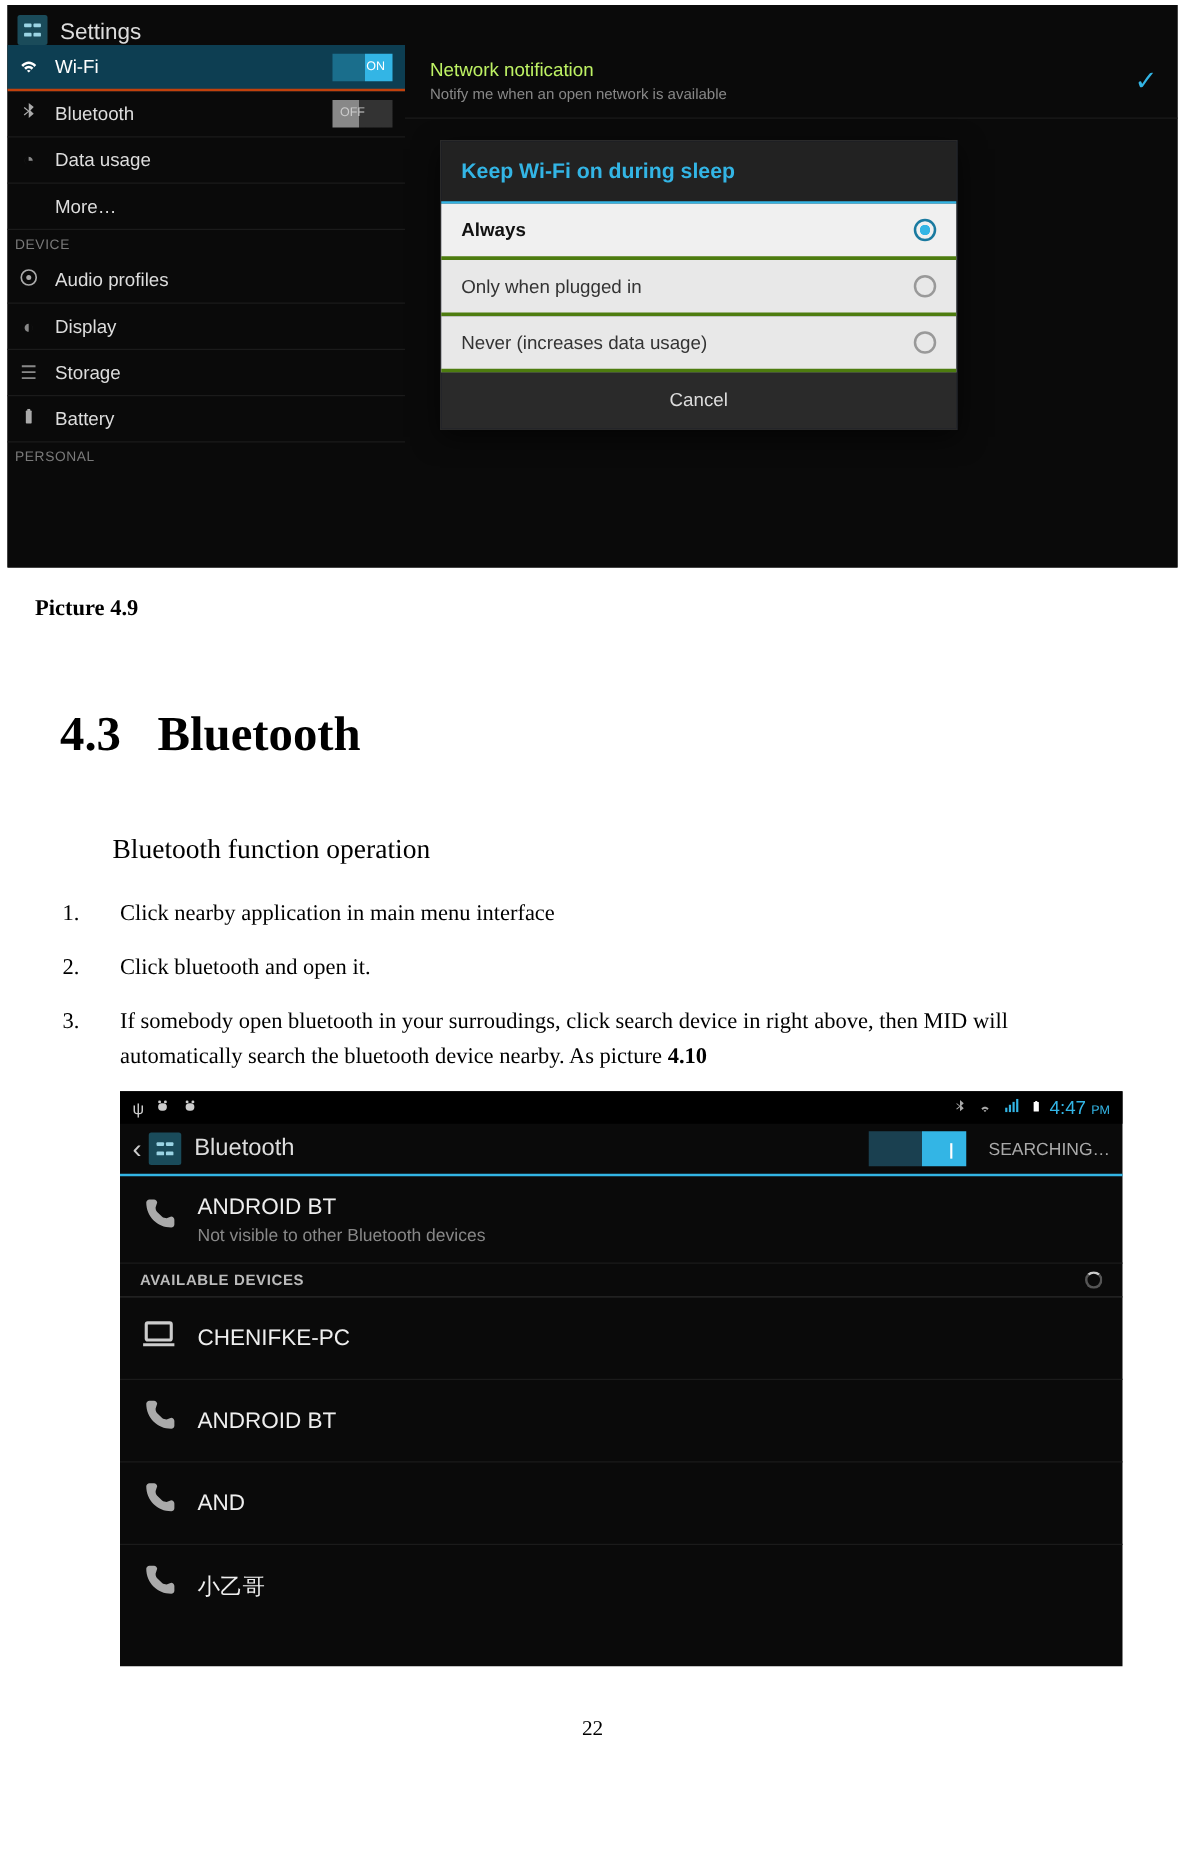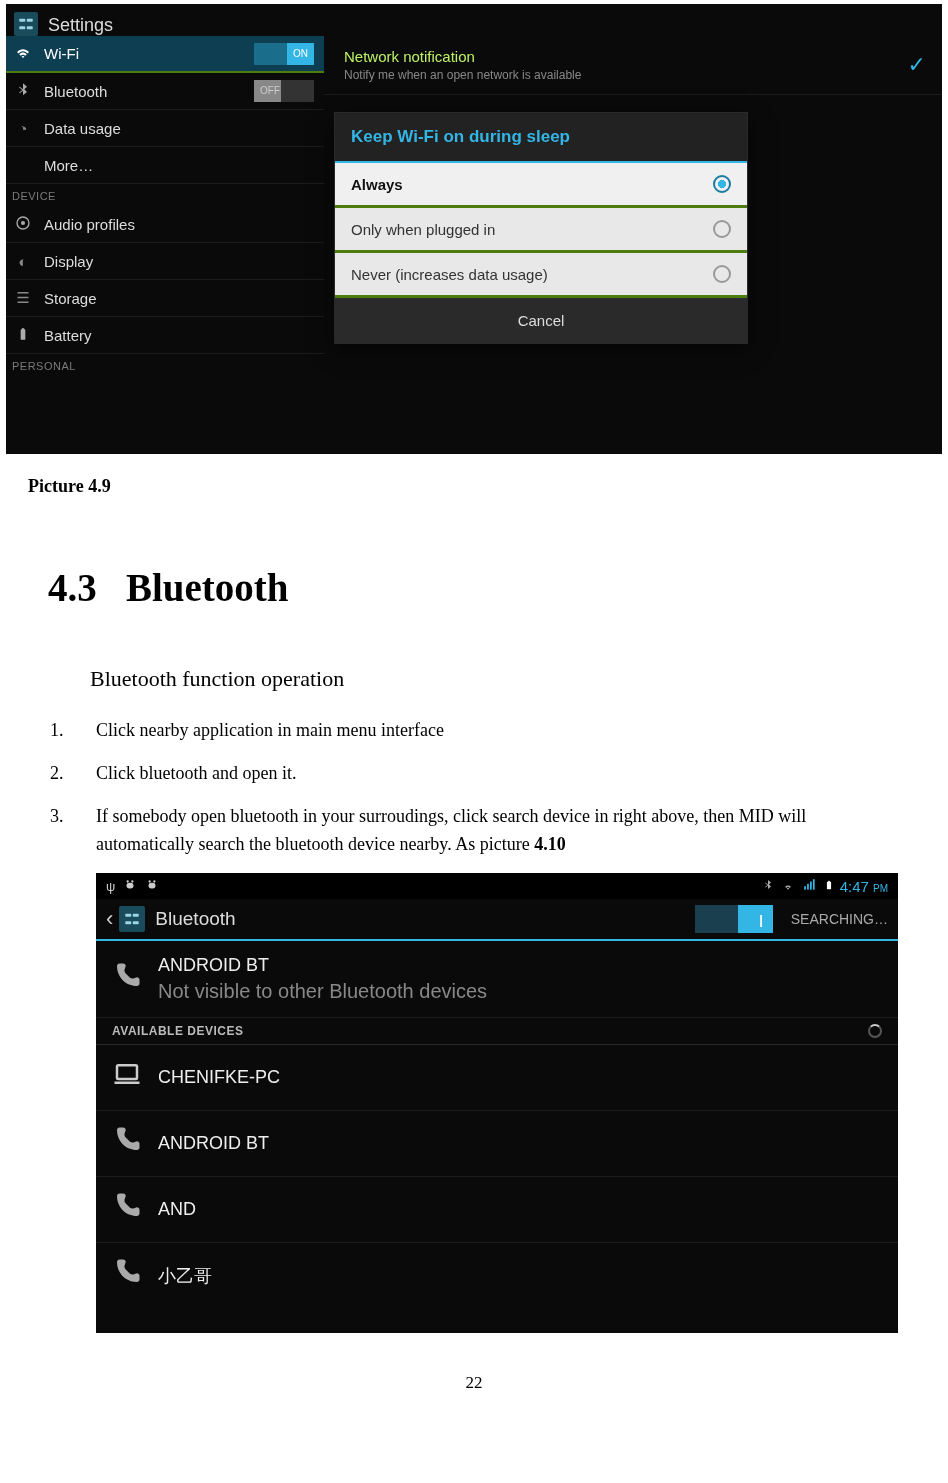--- a/index.html
+++ b/index.html
@@ -10,35 +10,35 @@
   .pic49 { margin: 4px 6px 0 6px; background: #000; height: 450px; position: relative; }
   .pic49-titlebar { display: flex; align-items: flex-end; background: #0a0a0a; height: 32px; padding: 0 8px; }
   .pic49-appicon { width: 24px; height: 24px; background: #1a4b5a; display: inline-flex; align-items: center; justify-content: center; border-radius: 2px; }
   .pic49-appicon svg { width: 18px; height: 18px; }
   .pic49-title { color: #ddd; font-family: Arial, sans-serif; font-size: 18px; margin-left: 10px; }
   .pic49-body { display: flex; height: 418px; }
   .pic49-sidebar { width: 318px; background: #0a0a0a; }
   .sb-item { display: flex; align-items: center; height: 37px; padding: 0 10px 0 6px; border-bottom: 1px solid #1b1b1b; font-family: Arial, sans-serif; font-size: 15px; color: #ddd; gap: 10px; }
   .sb-item .icon { width: 22px; text-align: center; color: #888; }
   .sb-item .label { flex: 1; }
-  .sb-item.wifi { background: #0d3e52; border-bottom: 2px solid #4d7c0f; color: #fff; }
-  .sb-toggle { display: inline-flex; width: 60px; height: 22px; margin-left: 47px; }
+  .sb-item.wifi { background: #0d3e52; border-bottom: 2px solid #c2410c; color: #fff; }
+  .sb-toggle { display: inline-flex; width: 48px; height: 22px; margin-left: 47px; }
   .sb-toggle.on { background: linear-gradient(90deg, #1a6e8c 55%, #33b5e5 55%); justify-content: flex-end; }
   .sb-toggle.on span { color: #fff; font: 10px Arial; padding: 5px 6px 0 0; }
   .sb-toggle.off { background: linear-gradient(90deg, #888 45%, #333 45%); justify-content: flex-start; }
   .sb-toggle.off span { color: #ccc; font: 10px Arial; padding: 5px 0 0 6px; }
   .sb-heading { color: #7a7a7a; font: 11px Arial; padding: 6px 0 4px 6px; letter-spacing: 0.5px; }
   .pic49-content { flex: 1; background: #0a0a0a; position: relative; }
   .netnotif { padding: 12px 48px 12px 20px; border-bottom: 1px solid #1b1b1b; position: relative; }
   .netnotif .t1 { font: 15px Arial; color: #bef264; }
   .netnotif .t2 { font: 12px Arial; color: #888; margin-top: 3px; }
   .netnotif .check { position: absolute; right: 16px; top: 16px; color: #33b5e5; font-size: 22px; }
 
   
-  .dialog49 { position: absolute; left: 10px; top: 76px; width: 414px; background: #0f172a; border: 1px solid #2a2a2a; box-shadow: 0 6px 20px rgba(0,0,0,.6); font-family: Arial, sans-serif; }
+  .dialog49 { position: absolute; left: 28px; top: 76px; width: 414px; background: #0f172a; border: 1px solid #2a2a2a; box-shadow: 0 6px 20px rgba(0,0,0,.6); font-family: Arial, sans-serif; }
   .dialog49 .d-title { color: #33b5e5; font: bold 17px Arial; padding: 14px 16px; border-bottom: 2px solid #33b5e5; background: #222; }
   .dialog49 .d-opt { display: flex; align-items: center; justify-content: space-between; padding: 12px 16px; background: #f0f0f0; color: #111; font: bold 15px Arial; border-bottom: 3px solid #4d7c0f; }
   .dialog49 .d-opt.dim { color: #333; font-weight: normal; background: #e8e8e8; }
   .dialog49 .radio { width: 18px; height: 18px; border: 2px solid #999; border-radius: 50%; display: inline-block; }
   .dialog49 .radio.sel { border-color: #1a7aa0; background: radial-gradient(circle, #33b5e5 40%, transparent 44%); }
   .dialog49 .d-cancel { text-align: center; color: #ddd; font: 15px Arial; padding: 14px 0; background: #2a2a2a; }
 
   
   .caption49 { font-weight: bold; font-size: 18px; margin: 22px 0 0 28px; }
   .section-heading { font-size: 39px; font-weight: bold; margin: 68px 0 0 48px; }
@@ -58,21 +58,21 @@
   .pic410 .titlebar { display: flex; align-items: center; height: 42px; padding: 0 10px; border-bottom: 2px solid #33b5e5; }
   .pic410 .titlebar .back { color: #ccc; font-size: 22px; margin-right: 6px; }
   .pic410 .titlebar .appicon { width: 26px; height: 26px; background: #1a4b5a; display: inline-flex; align-items: center; justify-content: center; border-radius: 2px; margin-right: 10px; }
   .pic410 .titlebar .title { color: #ddd; font-size: 19px; flex: 1; }
   .pic410 .titlebar .toggle { display: inline-flex; width: 78px; height: 28px; background: linear-gradient(90deg, #1a4050 55%, #33b5e5 55%); justify-content: flex-end; align-items: center; margin-right: 18px; }
   .pic410 .titlebar .toggle span { color: #fff; font: bold 13px Arial; padding-right: 10px; }
   .pic410 .titlebar .status-txt { color: #aaa; font-size: 14px; }
   .pic410 .row { display: flex; align-items: center; padding: 14px 20px 14px 16px; border-bottom: 1px solid #1b1b1b; }
   .pic410 .row .icon { width: 46px; color: #aaa; font-size: 26px; }
   .pic410 .row .labels .t1 { color: #eee; font-size: 18px; }
-  .pic410 .row .labels .t2 { color: #888; font-size: 20px; margin-top: 4px; }
+  .pic410 .row .labels .t2 { color: #888; font-size: 14px; margin-top: 4px; }
   .pic410 .sectionhead { display: flex; align-items: center; justify-content: space-between; padding: 6px 16px 6px 16px; color: #bbb; font: bold 12px Arial; letter-spacing: 0.5px; border-bottom: 1px solid #2a2a2a; }
   .pic410 .sectionhead .spinner { width: 14px; height: 14px; border: 2px solid #555; border-top-color: #ccc; border-radius: 50%; }
 </style>
 </head>
 <body>
 
 <div class="page">
 
   <div class="pic49">
     <div class="pic49-titlebar">

